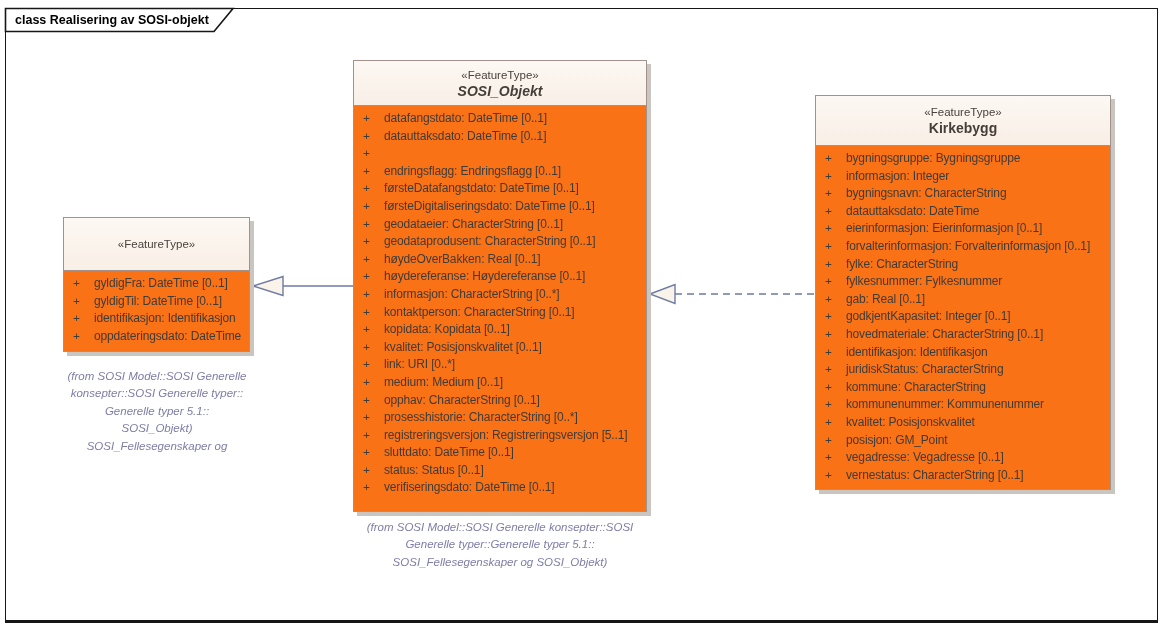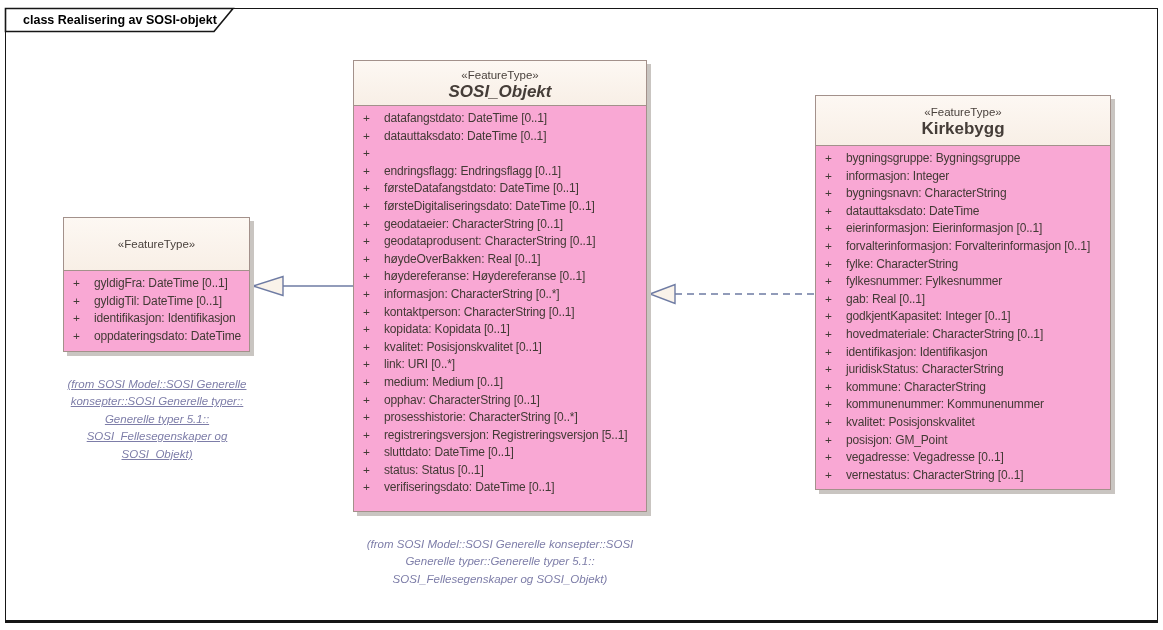--- a/index.html
+++ b/index.html
@@ -6,39 +6,39 @@
   #canvas{
     position:relative;width:1163px;height:630px;background:#ffffff;
     font-family:"Liberation Sans",sans-serif;overflow:hidden;
   }
   
   #frame{
     position:absolute;left:5px;top:8px;width:1151px;height:611px;
     border:1px solid #161616;border-bottom-width:3px;z-index:0;
   }
   #frame-title{
-    position:absolute;left:23px;top:13px;z-index:3;
+    position:absolute;left:15px;top:13px;z-index:3;
     font-size:12.5px;font-weight:bold;color:#000;white-space:nowrap;
   }
   
   #overlay{position:absolute;left:0;top:0;width:1163px;height:630px;z-index:1;}
   
   .uml-class{
-    position:absolute;z-index:2;background:#f9a8d4;
+    position:absolute;z-index:2;background:#f97316;
     border:1px solid #a3918b;box-shadow:4px 4px 0 #c9c5c1;
     box-sizing:border-box;
   }
   .cls-hdr{
     background:linear-gradient(#fdf8f3,#f8efe6);
     border-bottom:1px solid #a3918b;
     text-align:center;box-sizing:border-box;
     display:flex;flex-direction:column;justify-content:center;
   }
   .stereo{font-size:11.5px;color:#4a423d;line-height:16px;}
-  .cname{font-size:17px;font-weight:bold;color:#453d38;line-height:17px;}
+  .cname{font-size:14px;font-weight:bold;color:#453d38;line-height:17px;}
   .cname.abstract{font-style:italic;}
   .attrs{padding-top:4px;}
   .attr{
     display:flex;align-items:center;line-height:17.6px;height:17.6px;
     padding:0 4px 0 9px;overflow:hidden;white-space:nowrap;
   }
   .vis{width:21px;flex:0 0 21px;font-size:11.8px;color:#423a35;}
   .sig{font-size:12px;color:#423a35;letter-spacing:-0.15px;}
   
   .note{
@@ -268,27 +268,27 @@
         <span class="vis">+</span>
         <span class="sig">vegadresse: Vegadresse [0..1]</span>
       </div>
         <div class="attr">
         <span class="vis">+</span>
         <span class="sig">vernestatus: CharacterString [0..1]</span>
       </div>
       </div>
   </div>
 
-  <div class="note" style="left:35px;top:376px;width:244px;text-decoration:underline;">
+  <div class="note" style="left:35px;top:368px;width:244px;">
       <div>(from SOSI Model::SOSI Generelle</div>
       <div>konsepter::SOSI Generelle typer::</div>
       <div>Generelle typer 5.1::</div>
+      <div>SOSI_Objekt)</div>
       <div>SOSI_Fellesegenskaper og</div>
-      <div>SOSI_Objekt)</div>
-    </div>
-
-  <div class="note" style="left:340px;top:536px;width:320px;">
+    </div>
+
+  <div class="note" style="left:340px;top:519px;width:320px;">
       <div>(from SOSI Model::SOSI Generelle konsepter::SOSI</div>
       <div>Generelle typer::Generelle typer 5.1::</div>
       <div>SOSI_Fellesegenskaper og SOSI_Objekt)</div>
     </div>
 
 </div>
 
 </body></html>

